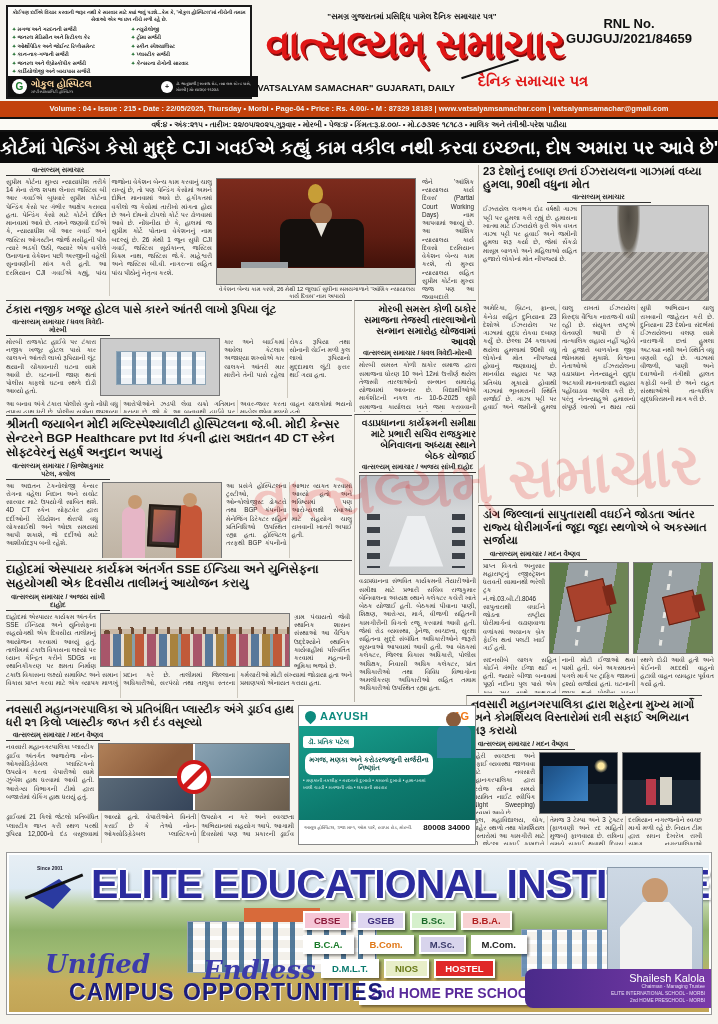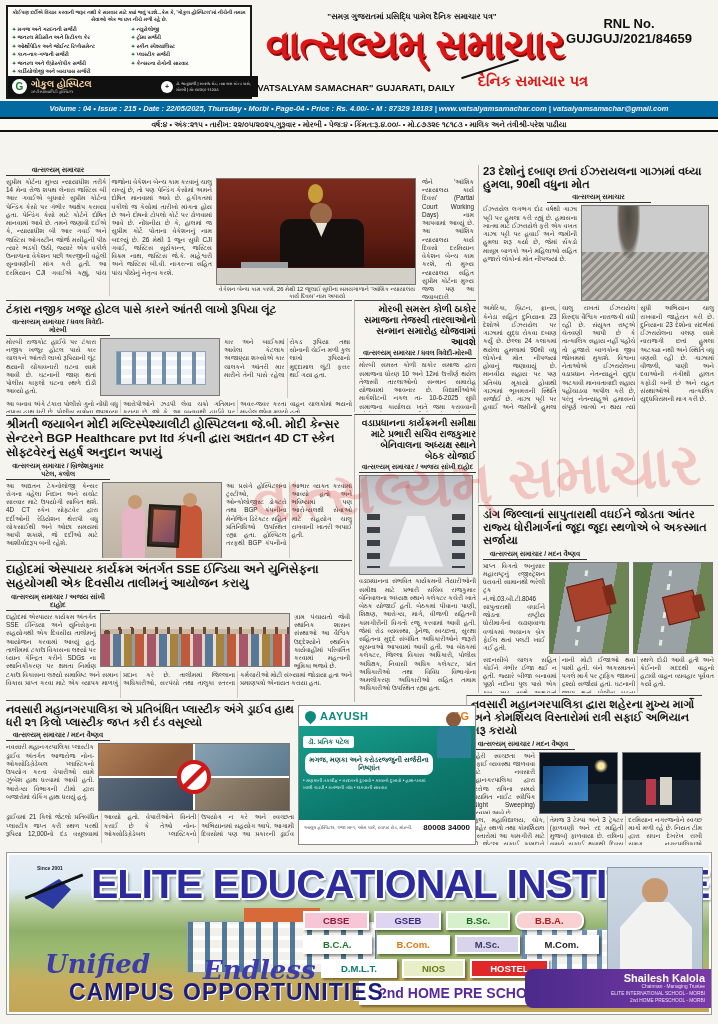--- a/index.html
+++ b/index.html
@@ -20,21 +20,21 @@
   .gk-mini{margin-left:auto;display:flex;align-items:center;gap:3px;}
   .gk-logo2{width:12px;height:12px;border-radius:50%;background:#fff;color:#333;font-size:7px;line-height:12px;text-align:center;font-weight:bold;flex:none;}
   .gk-addr{font-size:3.9px;line-height:1.35;color:#eee;width:78px;}
   .tagline{position:absolute;left:262px;top:12px;width:300px;text-align:center;font-size:8px;font-weight:bold;color:#111;}
   .main-title{position:absolute;left:250px;top:20px;width:330px;text-align:center;font-size:40px;font-weight:bold;color:#e01616;letter-spacing:-1px;text-shadow:1.5px 1.5px 0 #7d0b0b;line-height:1.2;}
   .sub-en{position:absolute;left:253px;top:83px;width:215px;font-size:9.3px;font-weight:bold;color:#111;}
   .sub-guj{position:absolute;left:468px;top:72px;width:130px;font-size:15px;font-weight:bold;color:#e01616;text-align:center;}
   .sub-guj::before{content:"";position:absolute;left:-8px;top:-4px;width:60px;height:2px;background:#111;transform:rotate(-18deg);}
   .rnl{position:absolute;left:545px;top:16px;width:168px;text-align:center;font-size:13px;font-weight:bold;color:#111;}
   
-  .bar1{position:absolute;left:0;top:101px;width:718px;height:16px;background:#0369a1;color:#f5f5f5;font-size:7.5px;font-weight:bold;line-height:16px;text-align:center;font-style:italic;}
+  .bar1{position:absolute;left:0;top:101px;width:718px;height:16px;background:#c2410c;color:#f5f5f5;font-size:7.5px;font-weight:bold;line-height:16px;text-align:center;}
   .bar2{position:absolute;left:0;top:117px;width:718px;height:15px;background:#fbfaf5;border-top:2px solid #111;border-bottom:2px solid #111;font-size:7.5px;font-weight:bold;line-height:11px;text-align:center;}
   .lead{position:absolute;left:0;top:132px;width:718px;height:31px;background:#0a0a0a;color:#fff;font-size:18.5px;font-weight:bold;text-align:center;line-height:31px;white-space:nowrap;}
   
   .art{position:absolute;overflow:hidden;}
   .hl{margin:0 0 2px;font-weight:bold;color:#141414;text-align:left;line-height:1.18;}
   .h13{font-size:11px;} .h12{font-size:11.8px;} .h11{font-size:11.2px;} .h9{font-size:9.4px;text-align:right;}
   .byline{font-size:6.8px;font-weight:bold;text-align:center;width:104px;margin:0 auto 2px 0;border-bottom:1px solid #333;padding-bottom:1px;color:#222;}
   .byc{margin:0 auto 2px;}
   .bt{font-size:6.35px;line-height:1.3;text-align:justify;color:#222;overflow:hidden;}
   .c2{column-count:2;column-gap:5px;column-rule:1px solid #cdc8bd;}
@@ -111,33 +111,33 @@
   .el-b1::before{content:"";position:absolute;left:30%;top:-14px;width:40%;height:14px;background:#d86a3a;}
   .el-b2{position:absolute;right:60px;top:76px;width:130px;height:48px;background:#f5f2ec;border:1px solid #9aa6b2;background-image:repeating-linear-gradient(90deg,rgba(60,110,160,.75) 0 5px,transparent 5px 15px),repeating-linear-gradient(0deg,transparent 0 8px,rgba(255,255,255,.95) 8px 12px);}
   .el-title{position:absolute;left:84px;top:8px;width:620px;margin:0;font-size:41px;font-weight:bold;color:#2b2b9e;letter-spacing:-1px;white-space:nowrap;
             text-shadow:2px 0 #fff,-2px 0 #fff,0 2px #fff,0 -2px #fff,2px 2px #fff,-2px -2px #fff,3px 3px 3px rgba(0,0,0,.45);}
   .el-logo{position:absolute;left:16px;top:10px;width:66px;height:58px;}
   .el-logo .pt{position:absolute;left:8px;top:16px;width:40px;height:30px;background:#2a3aa0;clip-path:polygon(0 55%,70% 0,100% 35%,55% 100%);}
   .el-logo .pn{position:absolute;left:0;top:22px;width:62px;height:3px;background:#111;transform:rotate(-22deg);}
   .el-since{position:absolute;left:14px;top:2px;font-size:5px;font-weight:bold;color:#223;}
   .el-badges{position:absolute;left:296px;top:58px;width:236px;display:flex;flex-direction:column;gap:5px;z-index:3;}
   .el-brow{display:flex;gap:5px;}
-  .bdg{font-size:9.5px;font-weight:bold;padding:2px 18px;border:2px solid #fff;box-shadow:1.5px 1.5px 2px rgba(0,0,0,.4);background:#fff;white-space:nowrap;}
+  .bdg{font-size:9.5px;font-weight:bold;padding:2px 9px;border:2px solid #fff;box-shadow:1.5px 1.5px 2px rgba(0,0,0,.4);background:#fff;white-space:nowrap;}
   .bg-cbse{background:#f6c6d6;color:#8a1a3a;} .bg-gseb{background:#ded6f0;color:#3a2a7a;}
-  .bg-bsc{background:#d6f0cc;color:#1a6a2a;} .bg-bba{background:#f8d2d2;color:#b02020;border-radius:8px;}
+  .bg-bsc{background:#d6f0cc;color:#1a6a2a;} .bg-bba{background:#f8d2d2;color:#b02020;}
   .bg-bca{color:#1a7a2a;} .bg-bcom{color:#e07818;} .bg-msc{background:#d8d4ec;color:#3a3a6a;} .bg-mcom{color:#222;}
   .bg-dmlt{color:#0a7a6e;} .bg-nios{background:#e8eec8;color:#6a7a1a;} .bg-hostel{background:#e02828;color:#fff;}
   .bg-pre{color:#5a2a9a;font-size:14px;}
   .el-script{position:absolute;font-family:"DejaVu Serif",serif;font-style:italic;font-weight:bold;color:#3c3caa;z-index:3;}
   .el-caps{position:absolute;font-size:23px;font-weight:bold;color:#1c1c7a;letter-spacing:1px;z-index:3;text-shadow:1px 1px 0 #fff;}
   .el-person{position:absolute;right:8px;top:14px;width:96px;height:118px;background:linear-gradient(180deg,#cdd8e4,#b9c6d4);border:1px solid #8899aa;}
   .el-person::before{content:"";position:absolute;left:34px;top:10px;width:26px;height:26px;border-radius:50%;background:#c89a72;}
   .el-person::after{content:"";position:absolute;left:12px;top:34px;width:72px;height:84px;background:#f2f2f0;clip-path:polygon(0 30%,32% 0,68% 0,100% 30%,100% 100%,0 100%);}
   .el-plabel{position:absolute;right:0;bottom:6px;width:186px;background:linear-gradient(90deg,#4a2a8a,#7a3aa8);color:#fff;text-align:right;padding:3px 6px;border-radius:8px 0 0 8px;z-index:4;}
-  .el-pname{font-size:11px;font-weight:bold;}
+  .el-pname{font-size:11px;font-weight:normal;}
   .el-pline{font-size:4.8px;color:#e9ddf6;line-height:1.45;}
 </style>
 </head>
 <body>
 
 <div id="page" data-name="newspaper-page">
 
   <div class="gokul" data-name="gokul-hospital-ad">
     <div class="gk-head" data-name="gokul-ad-header">કોઈપણ દર્દીએ વિચાર કરવાની જરૂર નથી કે સારવાર માટે ક્યાં જવું પડશે...કેમ કે, 'ગોકુલ હોસ્પિટલ'માં નીચેની તમામ સેવાઓ એક જ છત નીચે મળી રહે છે.</div>
     <div class="gk-cols">
@@ -168,20 +168,21 @@
   </div>
   <div class="tagline" data-name="masthead-tagline">"સમગ્ર ગુજરાતમાં પ્રસિદ્ધિ પામેલ દૈનિક સમાચાર પત્ર"</div>
   <div class="main-title" data-name="masthead-title">વાત્સલ્યમ્ સમાચાર</div>
   <div class="sub-en" data-name="masthead-subtitle-english">"VATSALYAM SAMACHAR" GUJARATI, DAILY</div>
   <div class="sub-guj" data-name="masthead-subtitle-gujarati">દૈનિક સમાચાર પત્ર</div>
   <div class="rnl" data-name="rnl-number">RNL No. GUJGUJ/2021/84659</div>
 
   <div class="bar1" data-name="info-bar-english">Volume : 04 • Issue : 215 • Date : 22/05/2025, Thursday • Morbi • Page-04 • Price : Rs. 4.00/- • M : 87329 18183 | www.vatsalyamsamachar.com | vatsalyamsamachar@gmail.com</div>
   <div class="bar2" data-name="info-bar-gujarati">વર્ષ:૪ • અંક:૨૧૫ • તારીખ: ૨૨/૦૫/૨૦૨૫,ગુરૂવાર • મોરબી • પેજ:૪ • કિંમત:રૂ.૪.૦૦/- • મો.૮૭૩૨૯ ૧૮૧૮૩ • માલિક અને તંત્રીશ્રી-પરેશ પાઢીયા</div>
 
+  <div class="lead" data-name="lead-headline">કોર્ટમાં પેન્ડિંગ કેસો મુદ્દે CJI ગવઈએ કહ્યું કામ વકીલ નથી કરવા ઇચ્છતા, દોષ અમારા પર આવે છે'</div>
 
   <section class="art" style="left:6px;top:166px;width:470px;height:133px;" data-name="article-cji">
     <div class="byline" data-name="byline">વાત્સલ્યમ્ સમાચાર</div>
     <div class="row">
       <div class="bt c2" style="width:206px;height:118px;" data-name="article-cji-body">સુપ્રીમ કોર્ટના મુખ્ય ન્યાયાધીશ તરીકે 14 મેના રોજ શપથ લેનારા જસ્ટિસ બી આર ગવઈએ બુધવારે સુપ્રીમ કોર્ટના પેન્ડિંગ કેસો પર ગંભીર આક્ષેપ કરાવ્યા હતા. પેન્ડિંગ કેસો માટે કોર્ટને દોષિત માનવામાં આવે છે. તમને જણાવી દઈએ કે, ન્યાયાધીશ બી આર ગવઈ અને જસ્ટિસ ઓગસ્ટીન જોર્જ મસીહની પીઠ ત્યારે ભડકી ઉઠી, જ્યારે એક વકીલે ઉનાળાના વેકેશન પછી અરજીની વહેલી સુનાવણીની માંગ કરી હતી. આ દરમિયાન CJI ગવઈએ કહ્યું, પાંચ જજોના વેકેશન બેન્ચ કામ કરવાનું ચાલુ રાખ્યું છે, તો પણ પેન્ડિંગ કેસોમાં અમને દોષિત માનવામાં આવે છે. હકીકતમાં વકીલો જ કેસોમાં તારીખો માંગતા હોય છે અને દોષનો ટોપલો કોર્ટ પર ઢોળવામાં આવે છે. નોંધનીય છે કે, હાલમાં જ સુપ્રીમ કોર્ટે પોતાના વેકેશનનું નામ બદલ્યું છે. 26 મેથી 1 જૂન સુધી CJI ગવઈ, જસ્ટિસ સૂર્યકાન્ત, જસ્ટિસ વિક્રમ નાથ, જસ્ટિસ જે.કે. માહેશ્વરી અને જસ્ટિસ બી.વી. નાગરત્ના સહિત પાંચ પીઠોનું નેતૃત્વ કરશે.</div>
       <div style="width:202px;flex:none;">
         <div class="photo ph-cji" style="width:200px;height:107px;" data-name="cji-photo">
           <span class="emb"></span>
             <span class="judge"></span>
             <span class="bench"></span>

